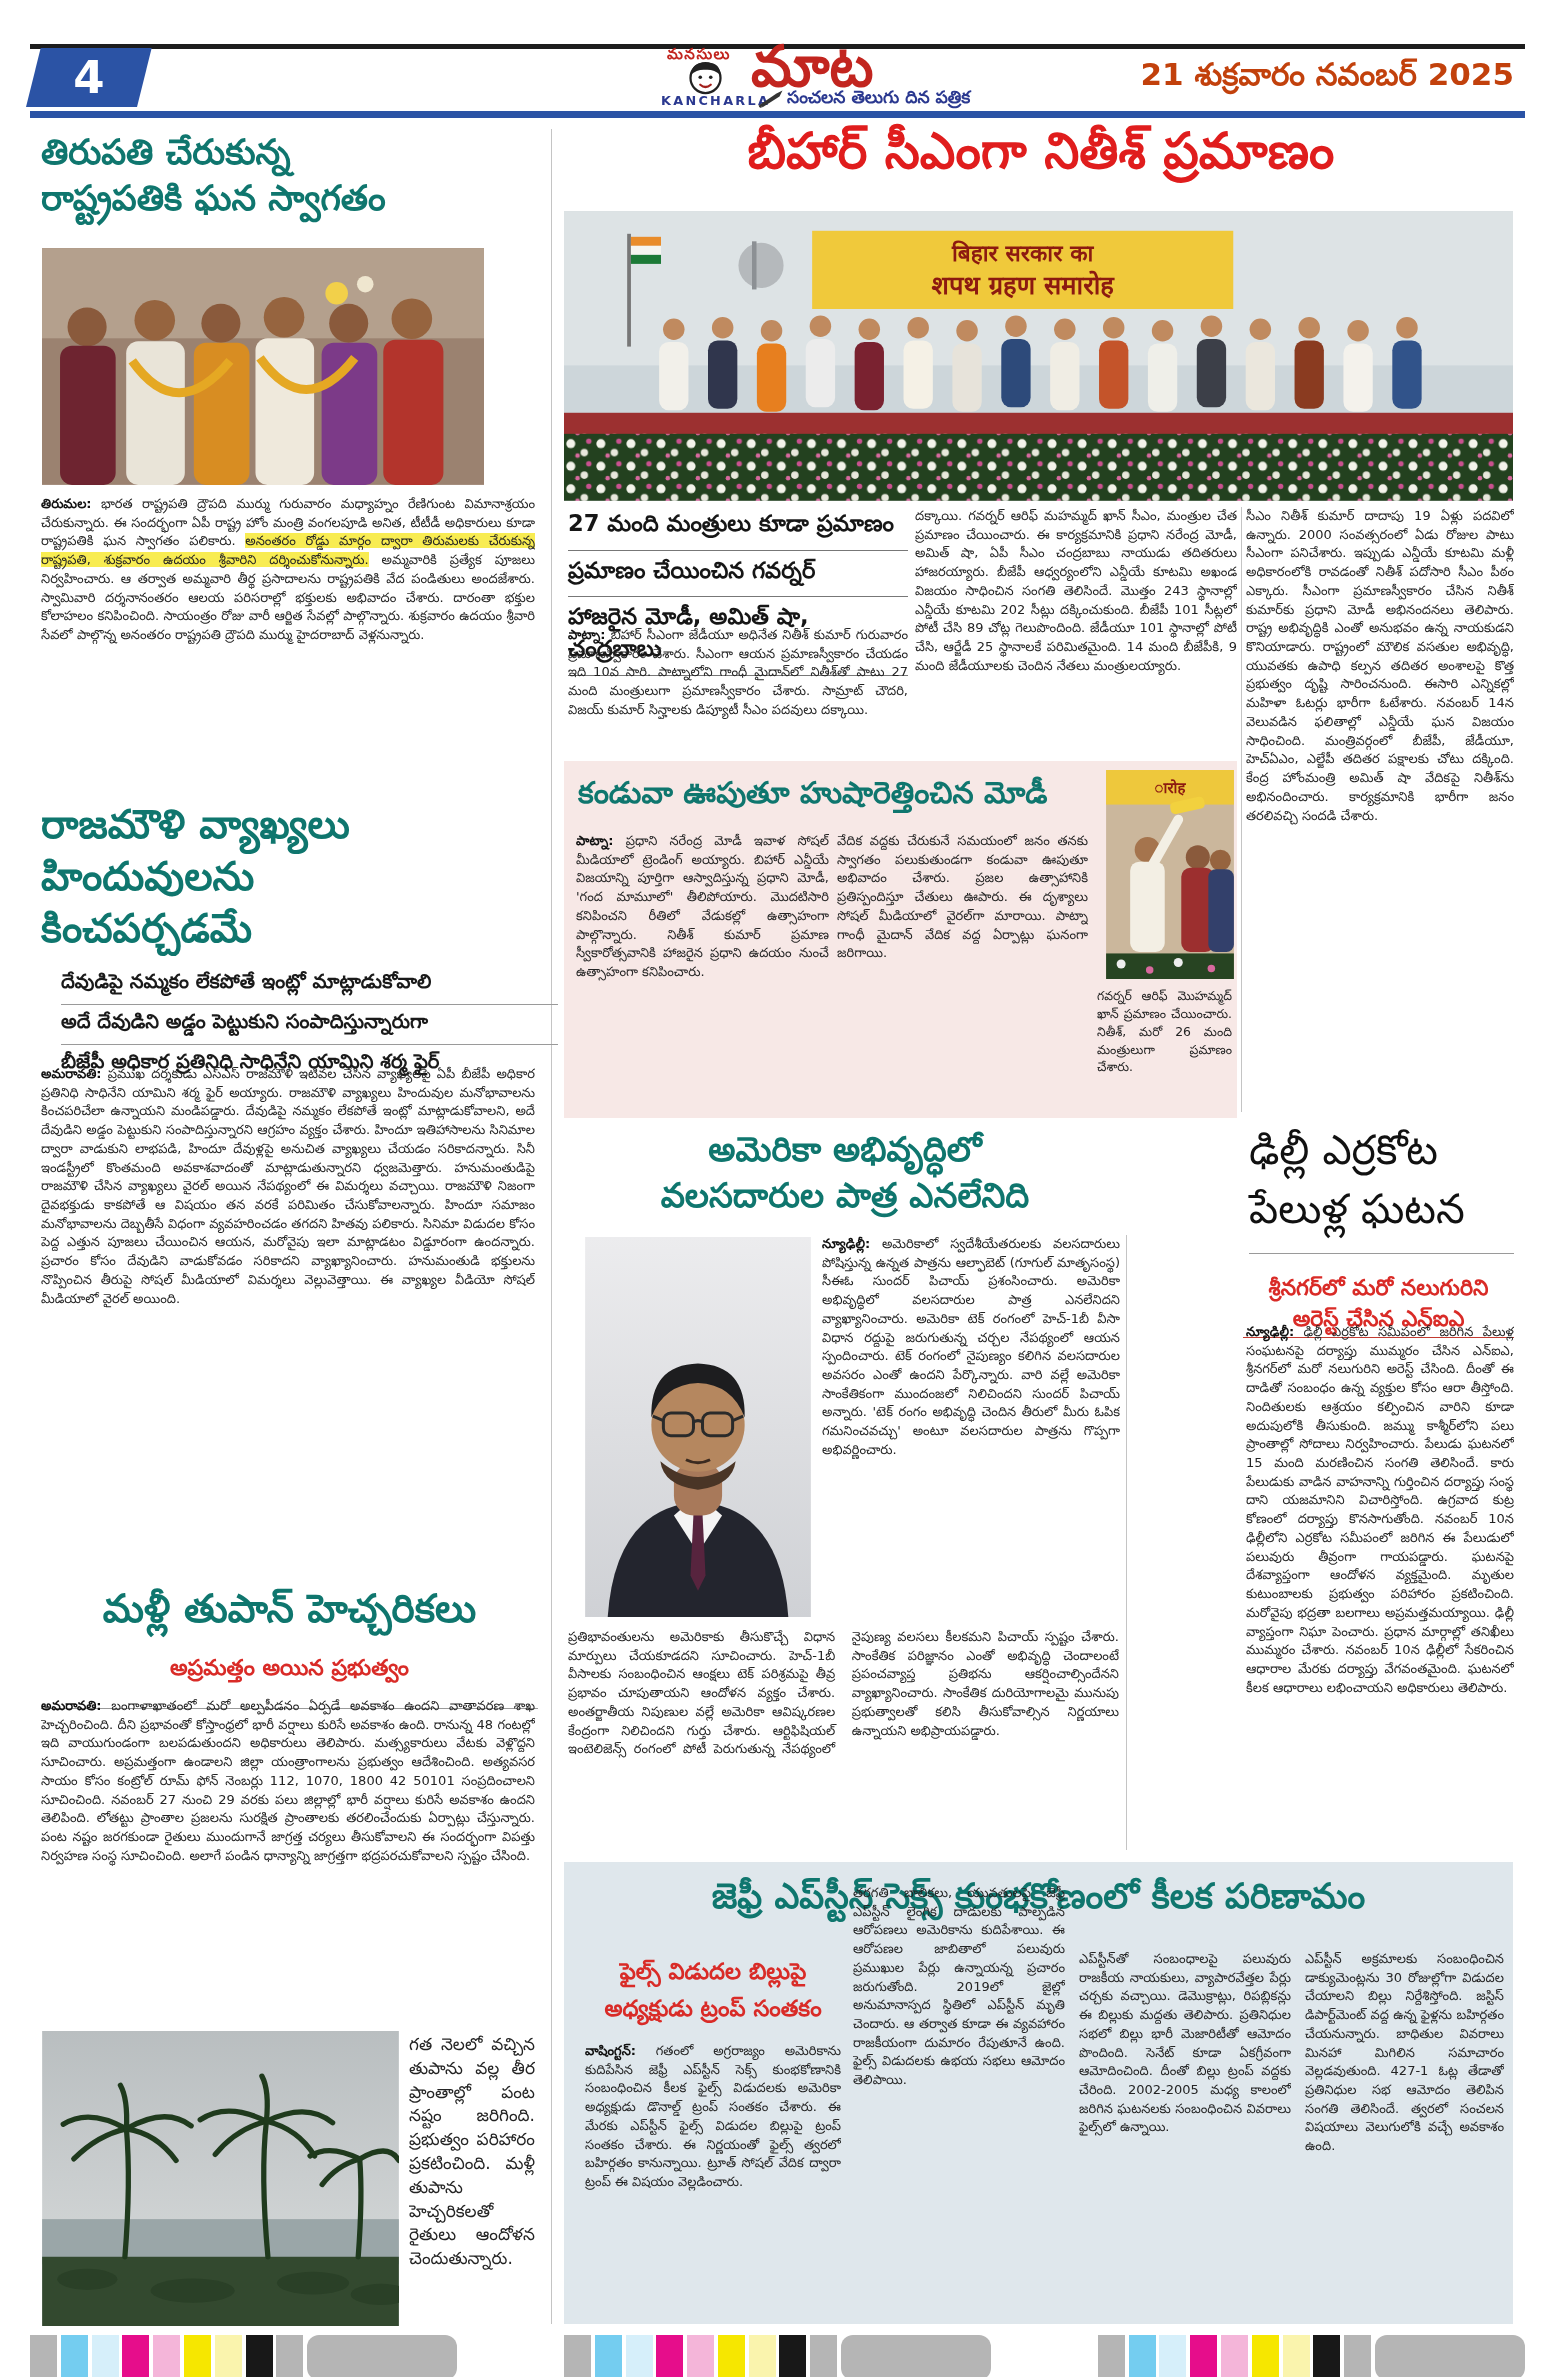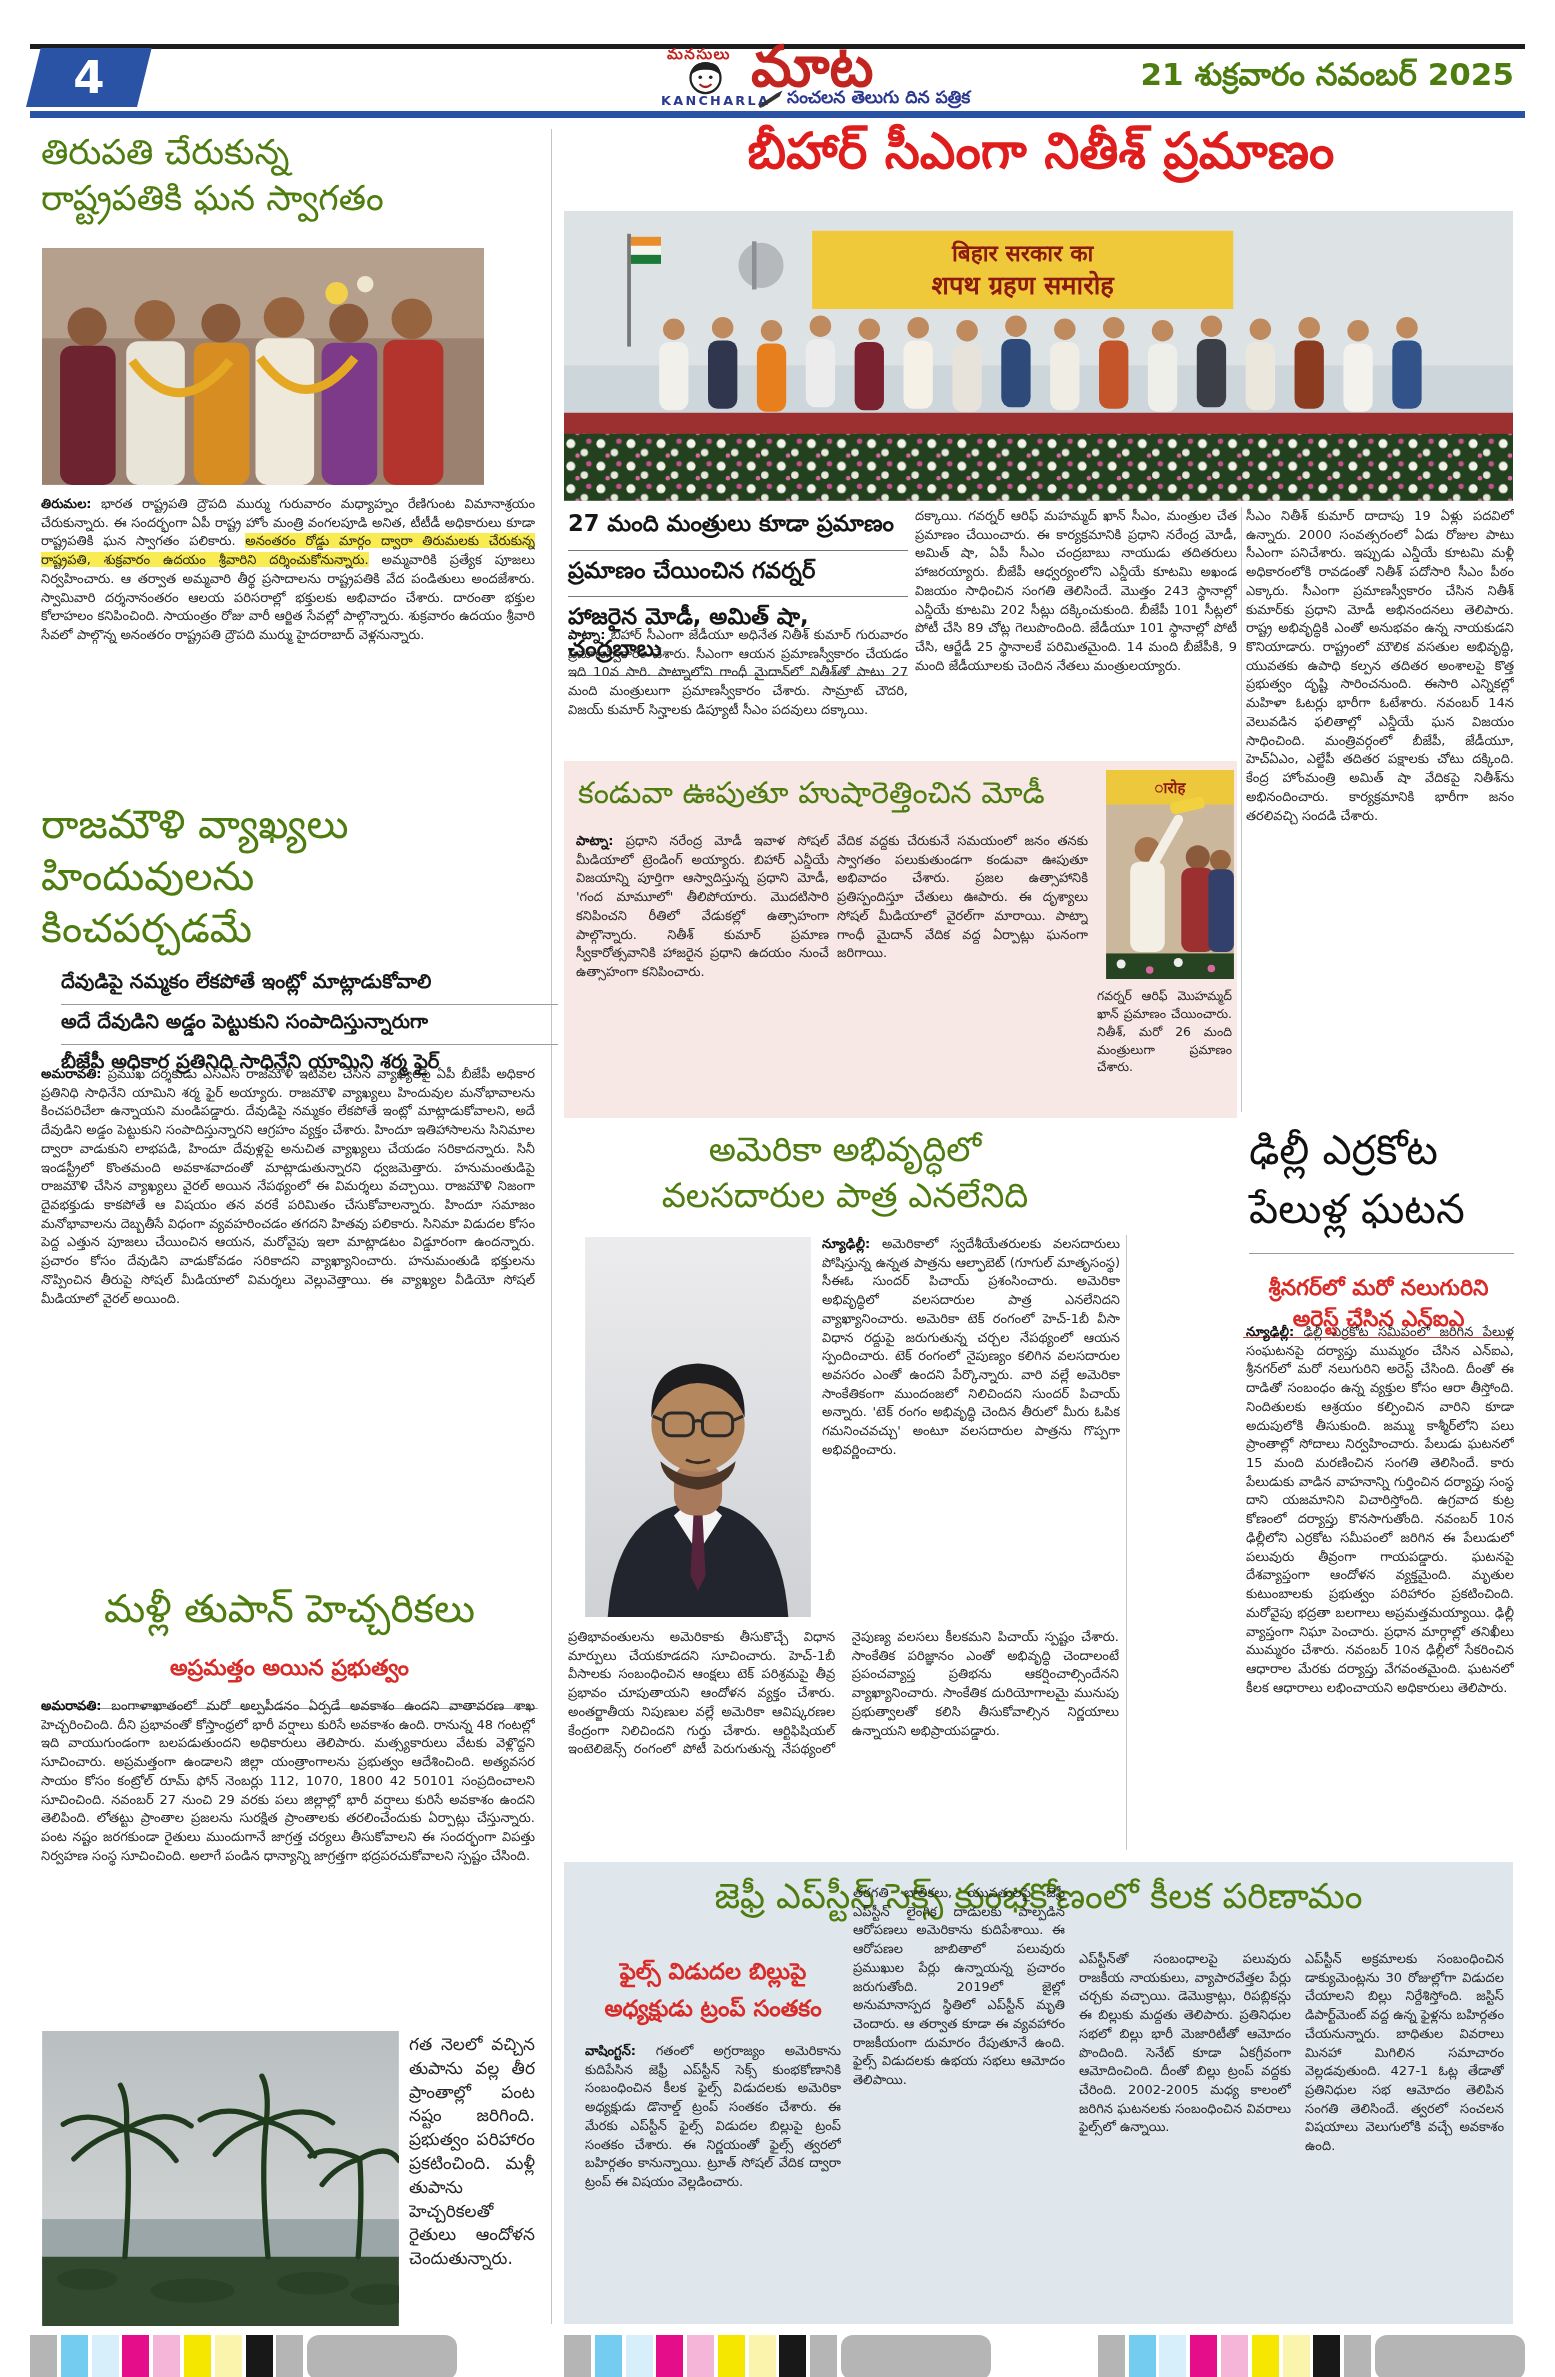--- a/index.html
+++ b/index.html
@@ -10,25 +10,25 @@
   .top-rule{left:30px;top:44px;width:1495px;height:4.5px;background:#1d1d1d;}
   .pagenum{left:26px;top:48px;width:111px;height:59px;background:#2b53a5;transform:skewX(-14deg);
            transform-origin:bottom left;}
   .pagenum span{display:block;transform:skewX(14deg);color:#fff;font-size:45px;font-weight:bold;
            text-align:center;line-height:59px;}
   .mast-word{left:667px;top:45px;color:#c2251f;font-size:15px;font-weight:bold;letter-spacing:1.5px;}
   .mast-brand{left:661px;top:93px;color:#2b3990;font-size:12.8px;font-weight:bold;letter-spacing:2.3px;}
   .mast-title{left:751px;top:38px;color:#c2251f;font-size:57px;font-weight:bold;line-height:1;}
   .mast-tag{left:787px;top:87px;color:#2b3990;font-size:17.3px;font-weight:bold;}
   .blue-bar{left:30px;top:111px;width:1495px;height:6.8px;background:#2b53a5;}
-  .date{right:41px;top:56px;width:391px;text-align:right;font-size:31px;font-weight:bold;color:#4d7c0f;}
+  .date{right:41px;top:56px;width:391px;text-align:right;font-size:31px;font-weight:bold;color:#c2410c;}
   
   .lead-headline{left:568px;top:125px;width:946px;text-align:center;color:#e01d1d;
                  font-size:50px;font-weight:bold;line-height:1.05;}
-  .h-black{font-weight:normal;color:#4d7c0f;}
+  .h-black{font-weight:bold;color:#0f766e;}
   .pres-h{left:41px;top:129px;width:497px;font-size:35px;line-height:1.32;}
   .raj-h{left:41px;top:798px;width:512px;font-size:40px;line-height:1.3;}
   .raj-subs{left:41px;top:965px;width:497px;margin-left:20px;}
   .raj-subs div{font-size:19.6px;font-weight:bold;color:#1a1a1a;padding:5.3px 0 6.8px 0;border-bottom:0.8px solid #9a9a9a;}
   .raj-subs div:last-child{border-bottom:none;}
   .cyc-h{left:41px;top:1586px;width:497px;text-align:center;font-size:39px;}
   .red-sub{color:#d92b27;font-weight:bold;text-align:center;}
   .cyc-sub{left:41px;top:1655px;width:497px;font-size:22px;padding-bottom:22px;border-bottom:0.8px solid #999;}
   .stack{left:568px;top:504px;width:340px;}
   .stack div{font-size:22.6px;font-weight:bold;color:#161616;padding:6px 0 7.5px 0;border-bottom:1.1px solid #777;}

